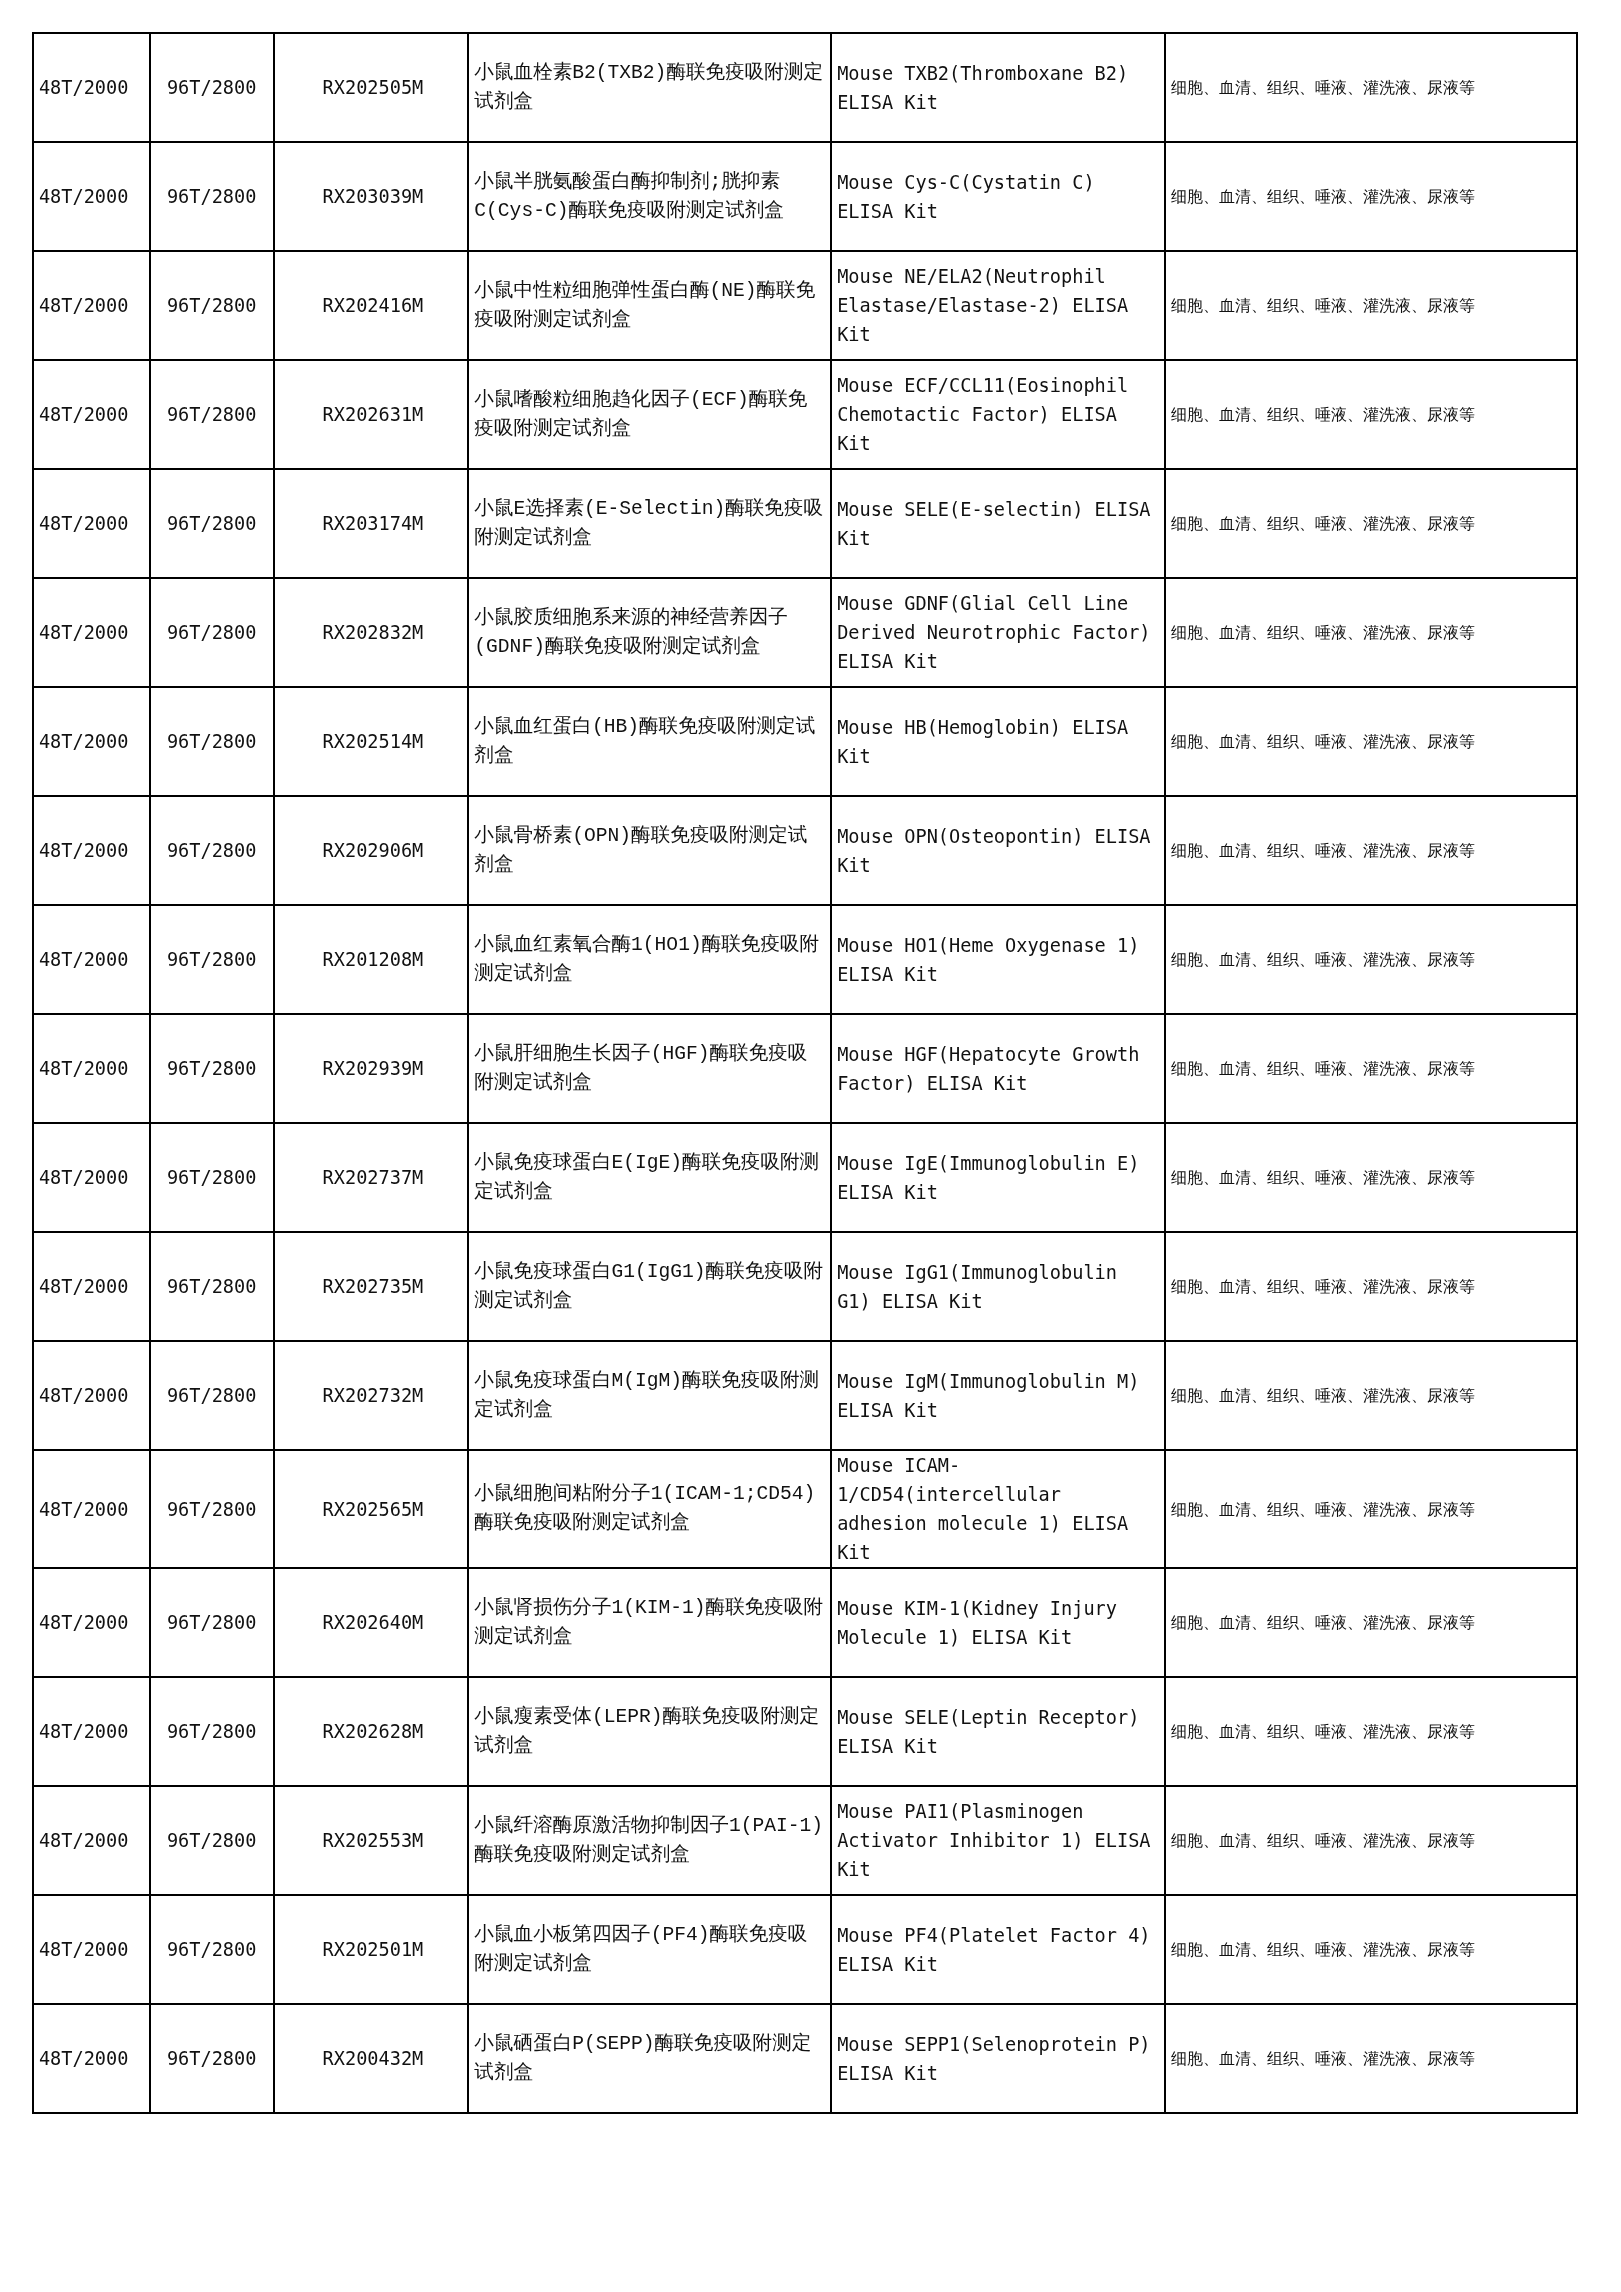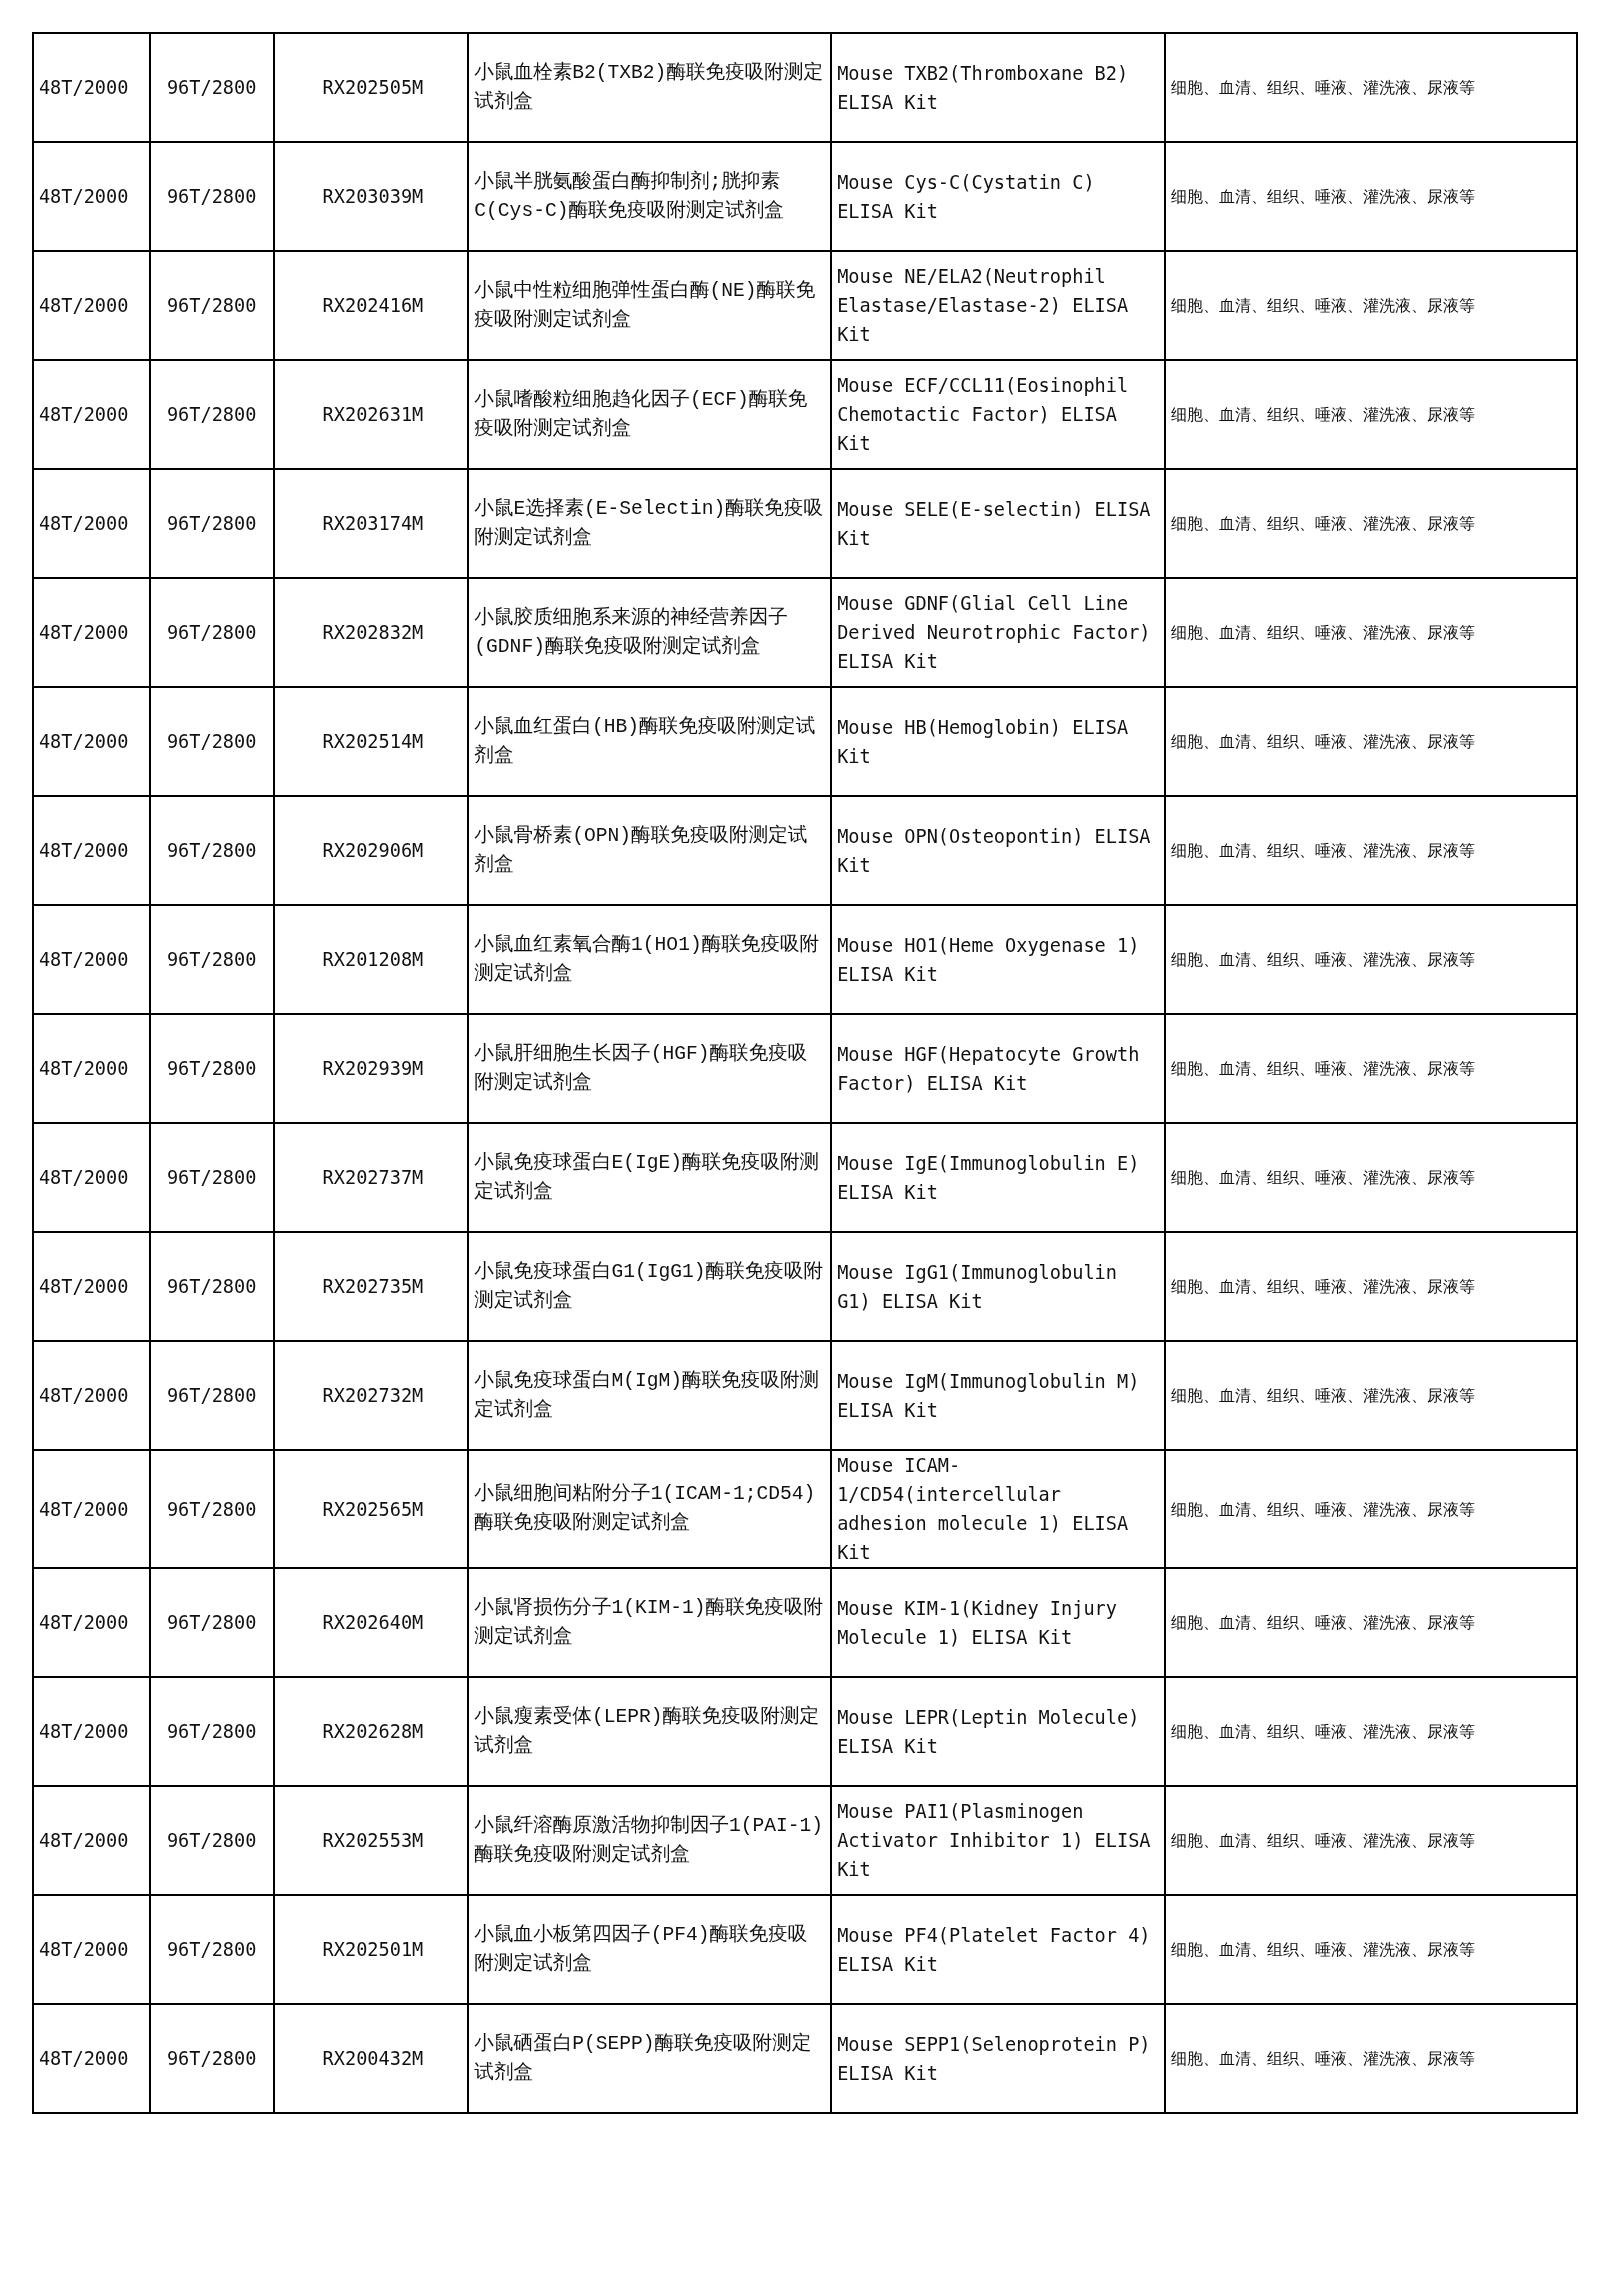--- a/index.html
+++ b/index.html
@@ -136,21 +136,21 @@
     <td class="c3">RX202640M</td>
     <td class="c4">小鼠肾损伤分子1(KIM-1)酶联免疫吸附测定试剂盒</td>
     <td class="c5">Mouse KIM-1(Kidney Injury Molecule 1) ELISA Kit</td>
     <td class="c6">细胞、血清、组织、唾液、灌洗液、尿液等</td>
   </tr>
       <tr>
     <td class="c1">48T/2000</td>
     <td class="c2">96T/2800</td>
     <td class="c3">RX202628M</td>
     <td class="c4">小鼠瘦素受体(LEPR)酶联免疫吸附测定试剂盒</td>
-    <td class="c5">Mouse LEPR(Leptin Molecule) ELISA Kit</td>
+    <td class="c5">Mouse SELE(Leptin Receptor) ELISA Kit</td>
     <td class="c6">细胞、血清、组织、唾液、灌洗液、尿液等</td>
   </tr>
       <tr>
     <td class="c1">48T/2000</td>
     <td class="c2">96T/2800</td>
     <td class="c3">RX202553M</td>
     <td class="c4">小鼠纤溶酶原激活物抑制因子1(PAI-1)酶联免疫吸附测定试剂盒</td>
     <td class="c5">Mouse PAI1(Plasminogen Activator Inhibitor 1) ELISA Kit</td>
     <td class="c6">细胞、血清、组织、唾液、灌洗液、尿液等</td>
   </tr>

